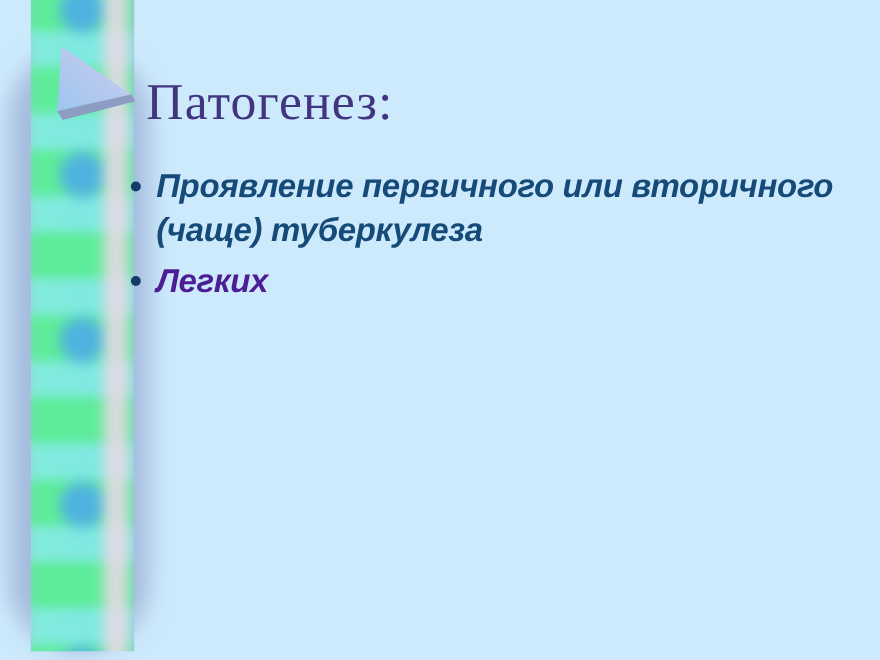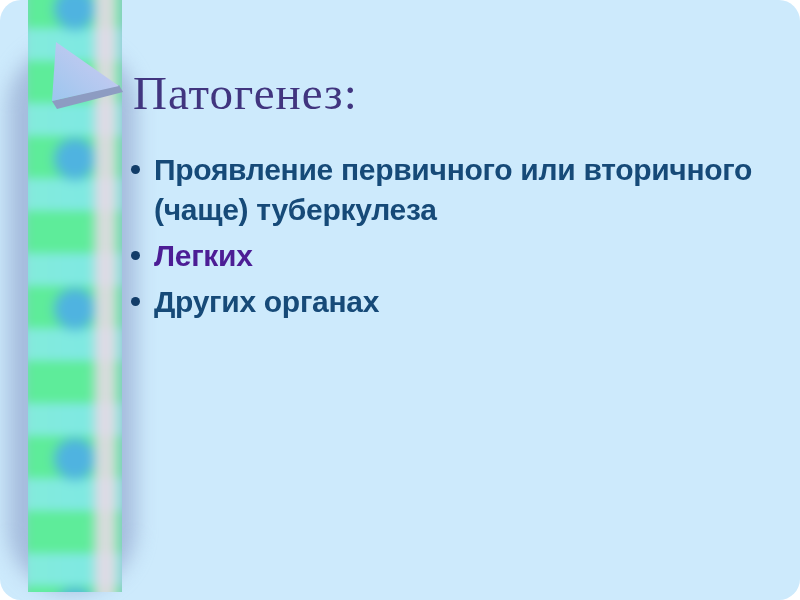--- a/index.html
+++ b/index.html
@@ -9,21 +9,20 @@
     height: 600px;
     overflow: hidden;
     font-family: "Liberation Sans", sans-serif;
   }
   .slide {
     position: relative;
     width: 800px;
     height: 600px;
     background: #cdeafc;
     overflow: hidden;
-    border-radius: 21px;
   }
 
   
   .strip-shadow {
     position: absolute;
     left: 8px;
     top: 44px;
     width: 128px;
     height: 548px;
     border-radius: 64px;
@@ -96,27 +95,28 @@
     margin: 0;
     font-family: "Liberation Serif", serif;
     font-weight: normal;
     font-size: 47px;
     letter-spacing: 1px;
     z-index: 4;
   }
 
   .bullets {
     position: absolute;
-    left: 128px;
+    left: 116px;
     top: 150px;
     width: 652px;
     margin: 0;
     padding: 0;
     list-style: none;
     z-index: 4;
+    font-style: italic;
   }
   .bullet {
     position: relative;
     padding-left: 26px;
     margin-bottom: 6px;
     font-weight: bold;
     font-size: 30px;
     line-height: 40px;
     letter-spacing: -0.3px;
   }
@@ -156,19 +156,15 @@
 
   <ul class="bullets">
       <li class="bullet" style="color: rgb(22, 74, 120);">
       <span class="dot" style="background: rgb(18, 60, 104);"></span>
       <span class="bullet-text">Проявление первичного или вторичного (чаще) туберкулеза</span>
     </li>
       <li class="bullet" style="color: #4c1d95;">
       <span class="dot" style="background: rgb(18, 60, 104);"></span>
       <span class="bullet-text">Легких</span>
     </li>
-      <li class="bullet" style="color: rgb(22, 74, 120);">
-      <span class="dot" style="background: rgb(18, 60, 104);"></span>
-      <span class="bullet-text">Других органах</span>
-    </li>
     </ul>
 
 </div>
 
 </body></html>

